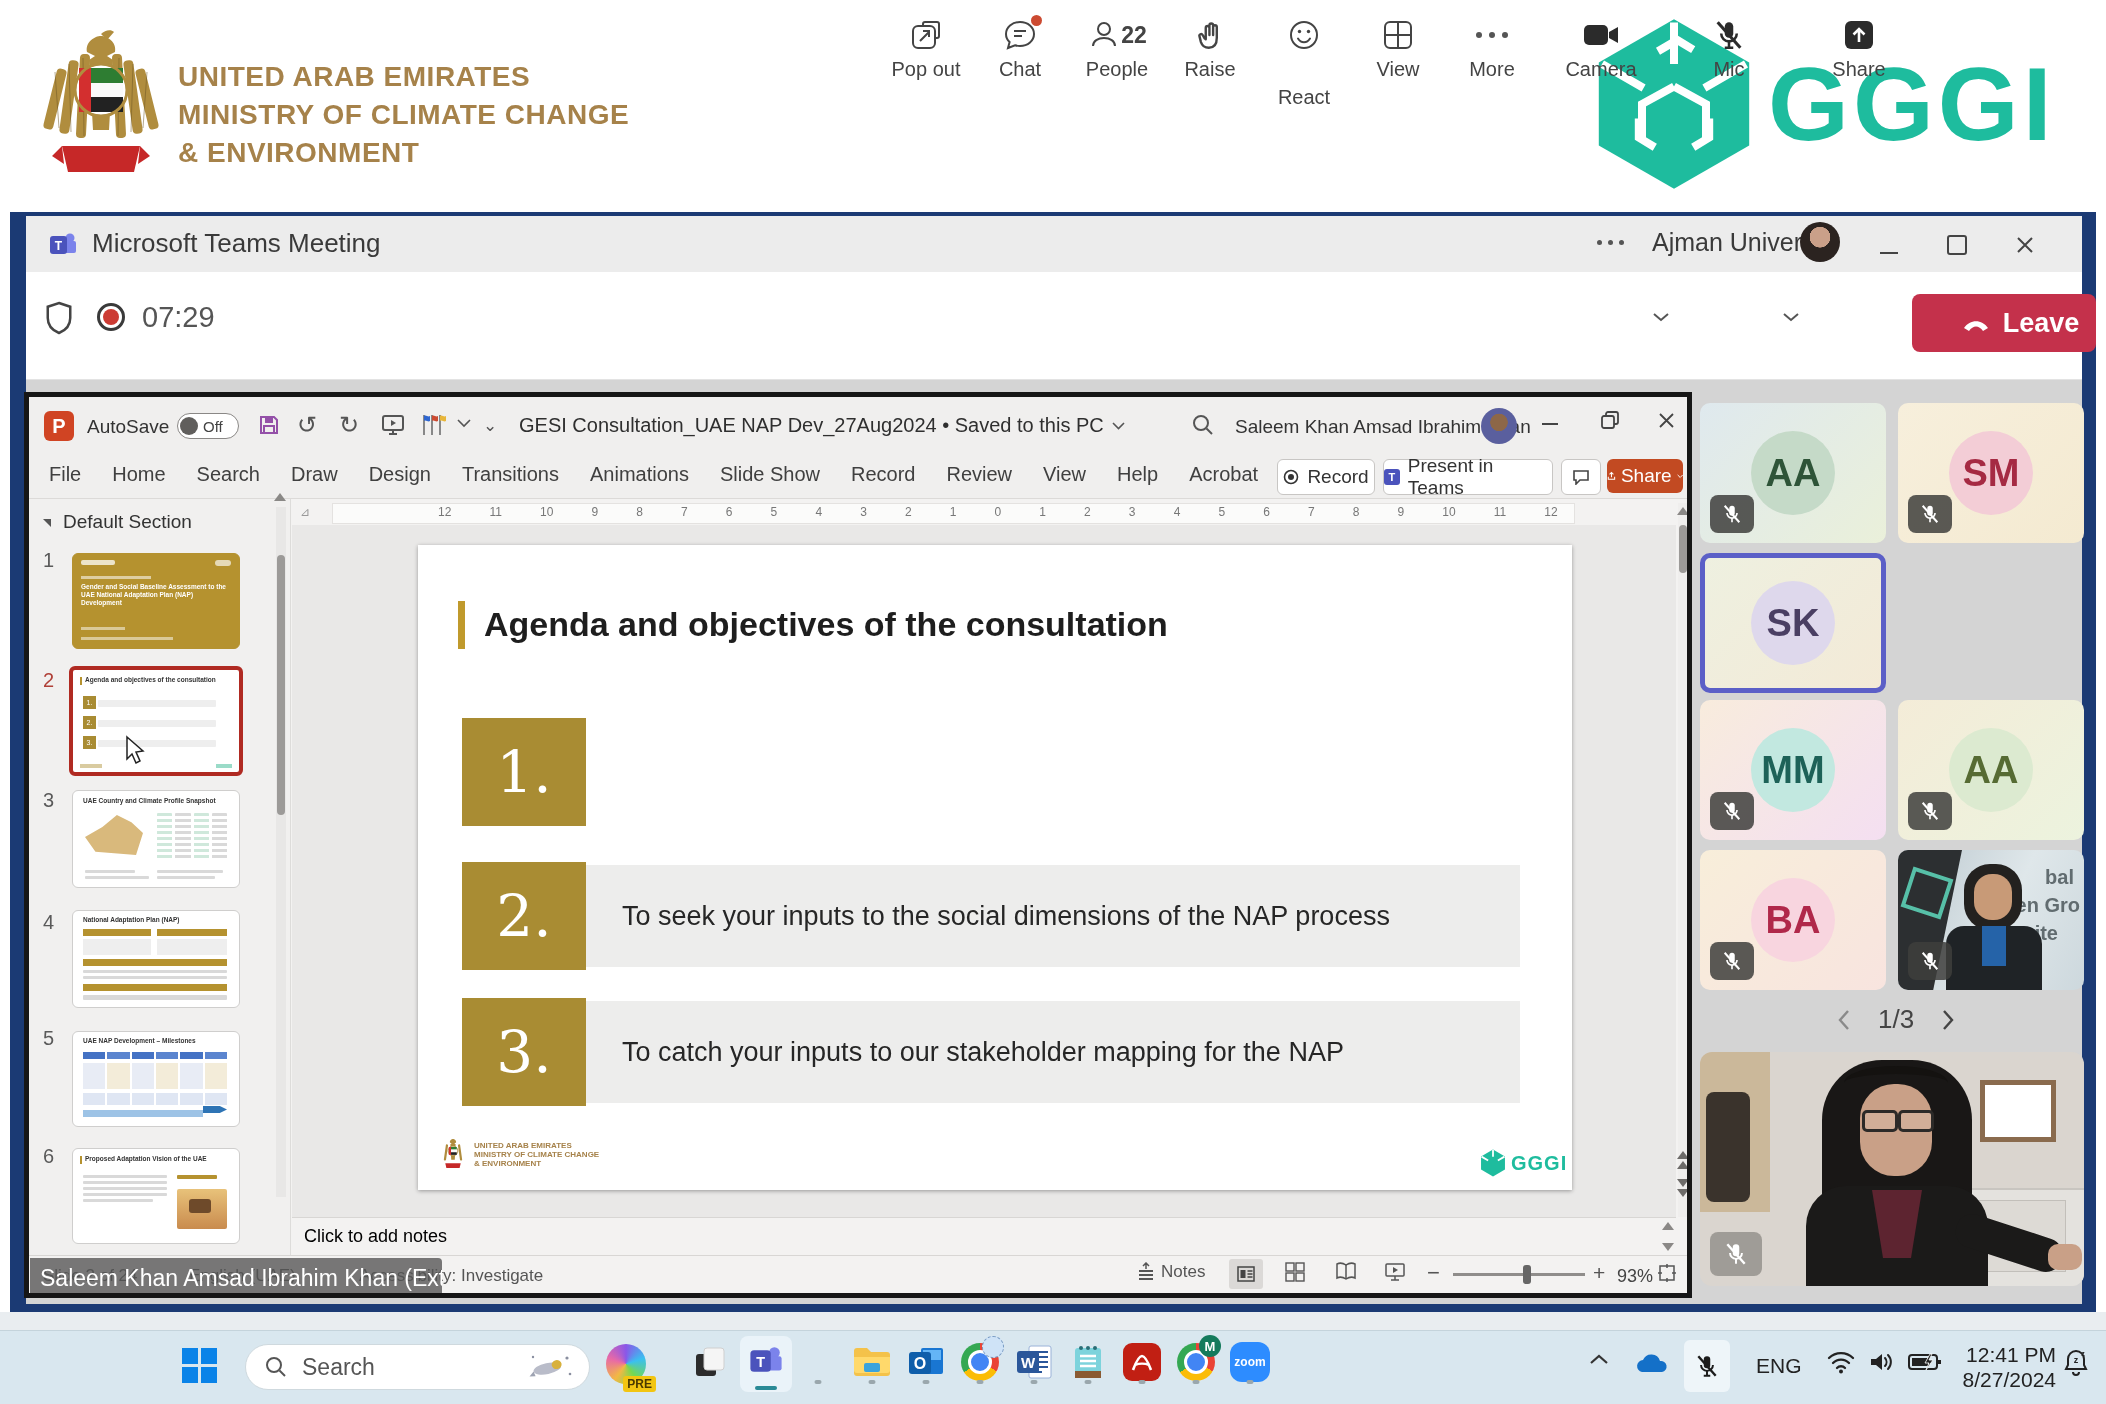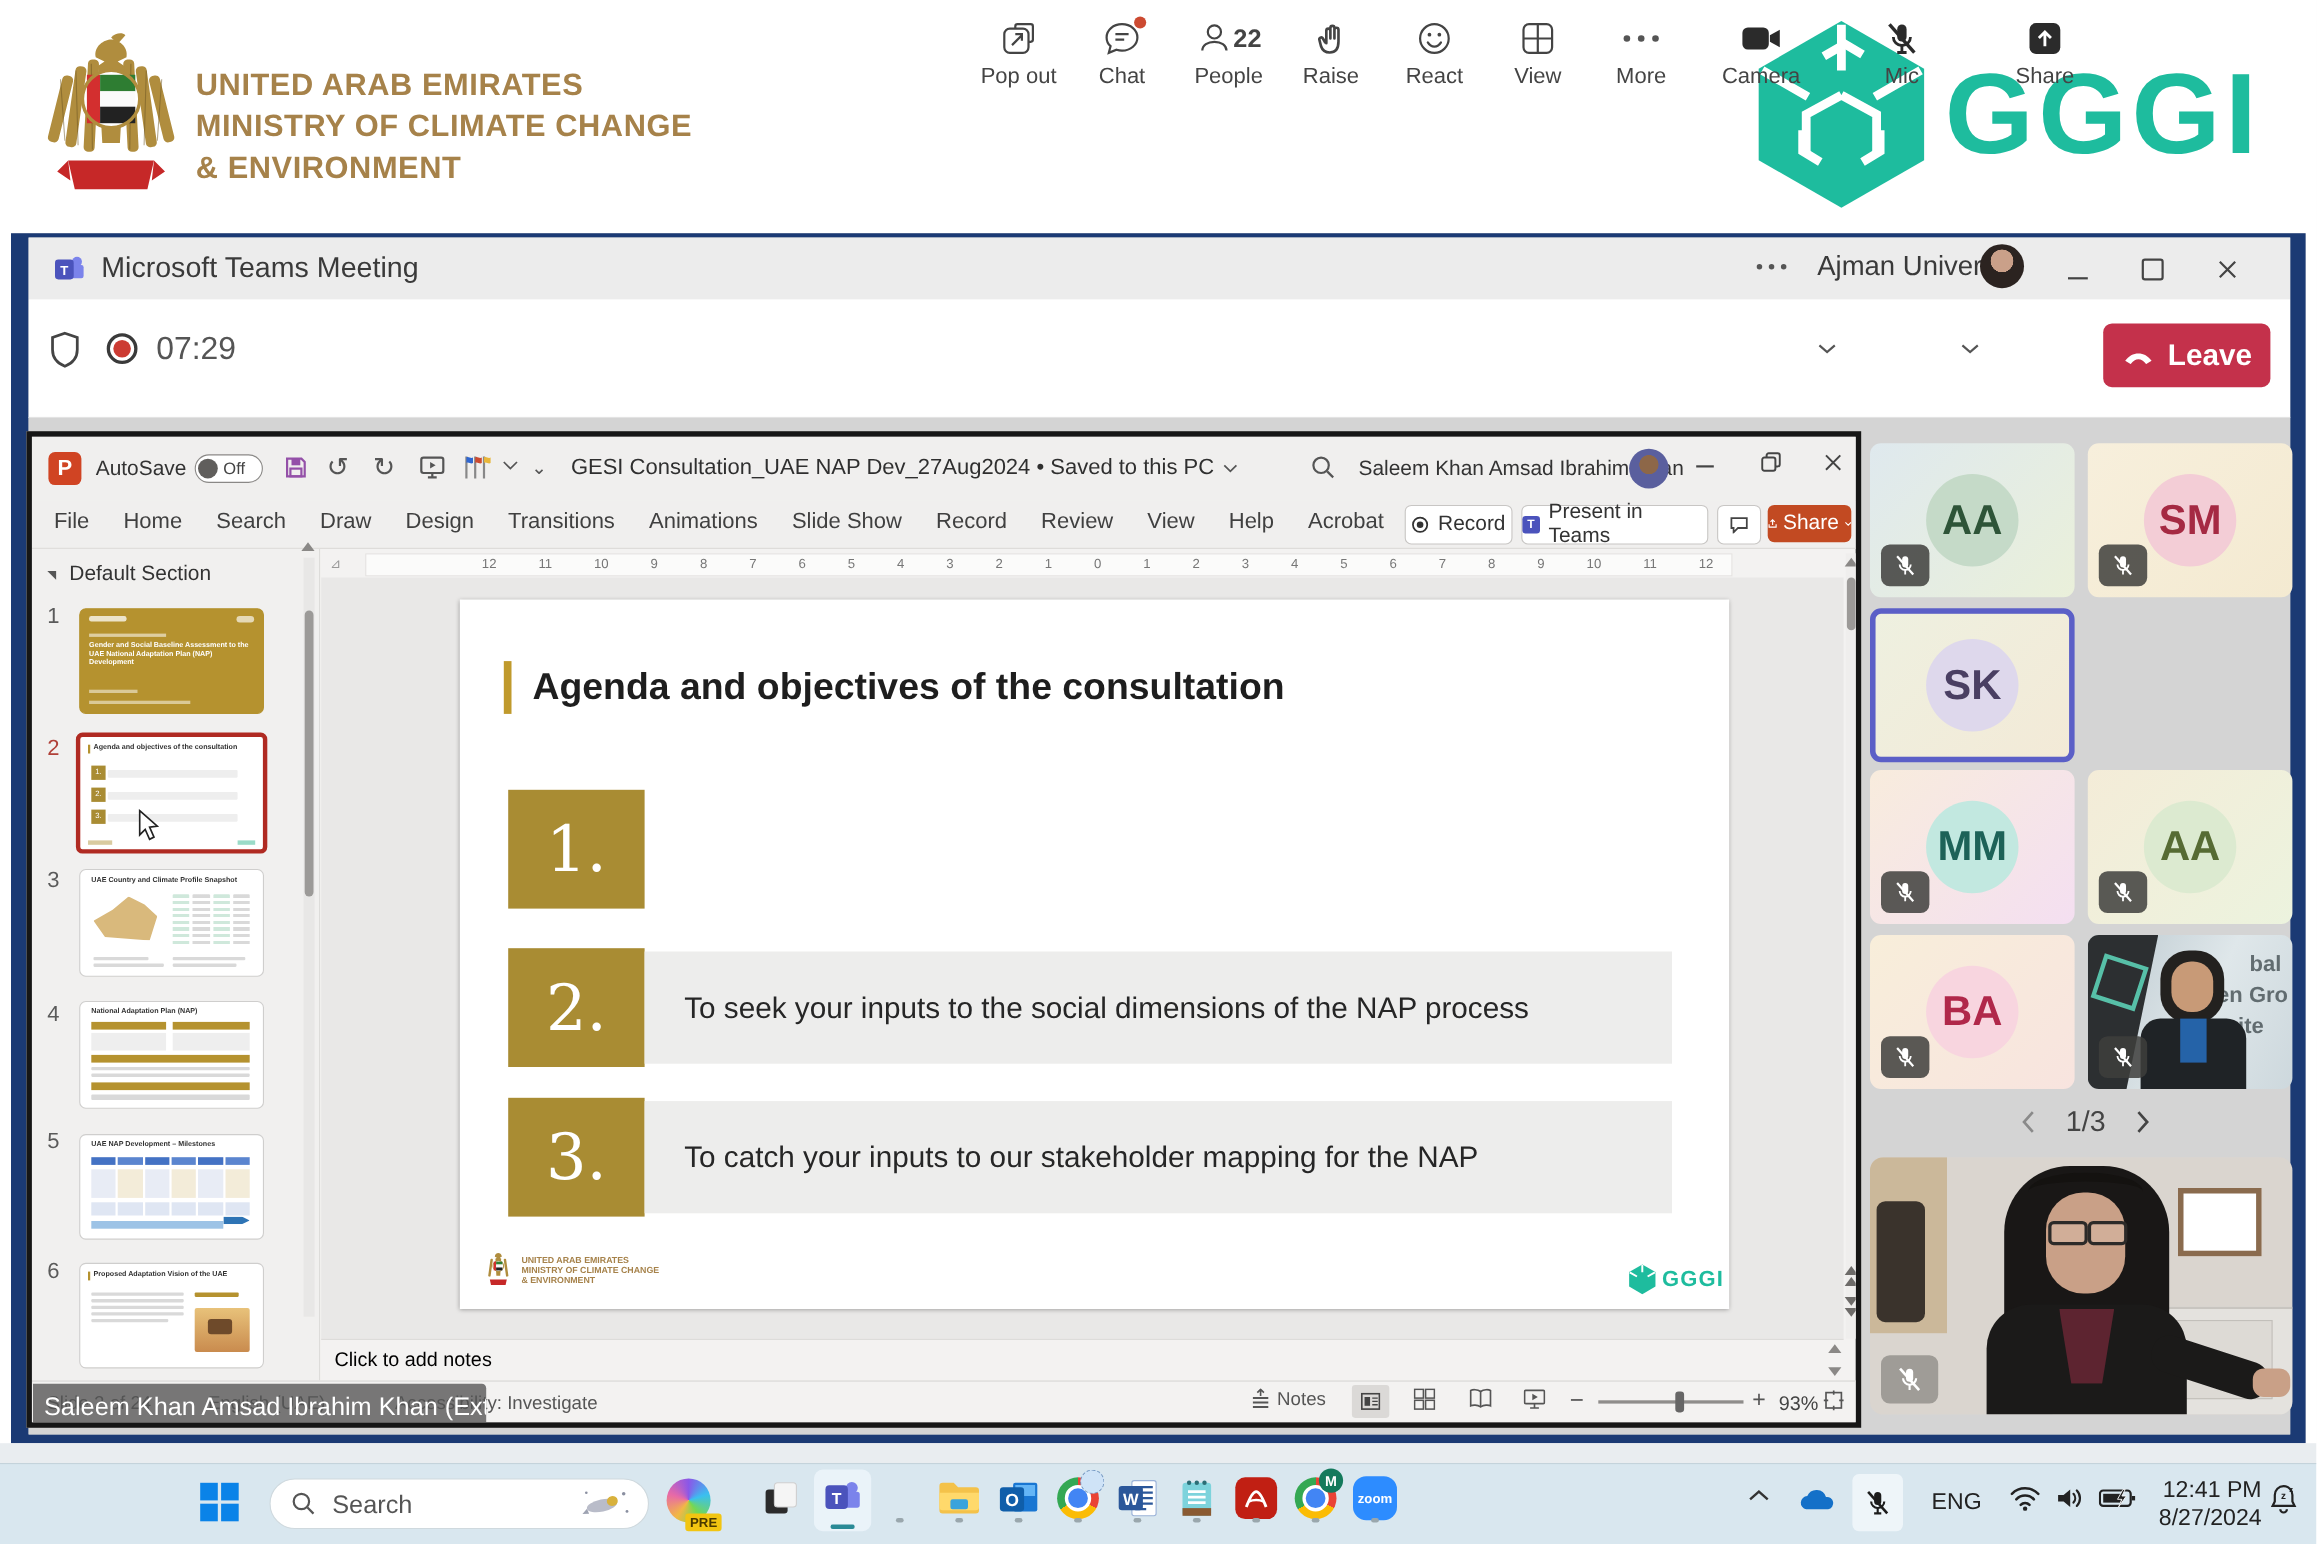--- a/index.html
+++ b/index.html
@@ -222,21 +222,21 @@
   <div class="tb-label">People</div>
 </div>
 <div class="tb-btn" style="left:1162px;">
   <span>
     <svg width="34" height="34" viewBox="0 0 24 24">
           <path d="M9 15V7a1.3 1.3 0 0 1 2.6 0v5M11.6 12V5.2a1.3 1.3 0 0 1 2.6 0V12M14.2 12V6.4a1.3 1.3 0 0 1 2.6 0V14c0 4.4-2 7-5.6 7-3 0-4.8-1.6-5.6-4L4.6 13c-.5-1.4 1.4-2.4 2.2-1l1.4 2.4" stroke="#444" stroke-width="1.7" fill="none" stroke-linecap="round" stroke-linejoin="round"></path>
         </svg>
   </span>
   <div class="tb-label">Raise</div>
 </div>
-<div class="tb-btn" style="left:1256px;">
+<div class="tb-btn" style="left:1256px;gap:28px;">
   <span>
     <svg width="34" height="34" viewBox="0 0 34 34">
           <circle cx="17" cy="17" r="13" fill="none" stroke="#444" stroke-width="2"></circle>
           <circle cx="12.5" cy="13.5" r="1.7" fill="#444"></circle>
           <circle cx="21.5" cy="13.5" r="1.7" fill="#444"></circle>
           <path d="M11 20.5c1.5 2.5 4 3.8 6 3.8s4.5-1.3 6-3.8" fill="none" stroke="#444" stroke-width="2" stroke-linecap="round"></path>
         </svg>
   </span>
   <div class="tb-label">React</div>
 </div>
@@ -292,21 +292,21 @@
 </span>
 <div class="tb-btn" style="left:1820px;width:78px;">
   <span>
     <svg width="34" height="34" viewBox="0 0 34 34">
           <rect x="3" y="3" width="28" height="28" rx="6" fill="#2b2b2b"></rect>
           <path d="M17 24V11M11.5 16.5L17 11l5.5 5.5" stroke="#fff" stroke-width="2.6" fill="none"></path>
         </svg>
   </span>
   <div class="tb-label">Share</div>
 </div>
-<div class="leave-btn" style="left:1912px;top:294px;width:152px;height:58px;">
+<div class="leave-btn" style="left:1912px;top:294px;width:152px;height:58px;padding-left:32px;">
   <span>
     <svg width="30" height="16" viewBox="0 0 30 16">
           <path d="M3 13C9 4 21 4 27 13l-5 3c-4-6-10-6-14 0z" fill="#fff"></path>
         </svg>
   </span>
   <span>Leave</span>
 </div>
 
 <div class="abs" style="left:26px;top:380px;width:2056px;height:924px;background:#d4d4d4;"></div>
 

